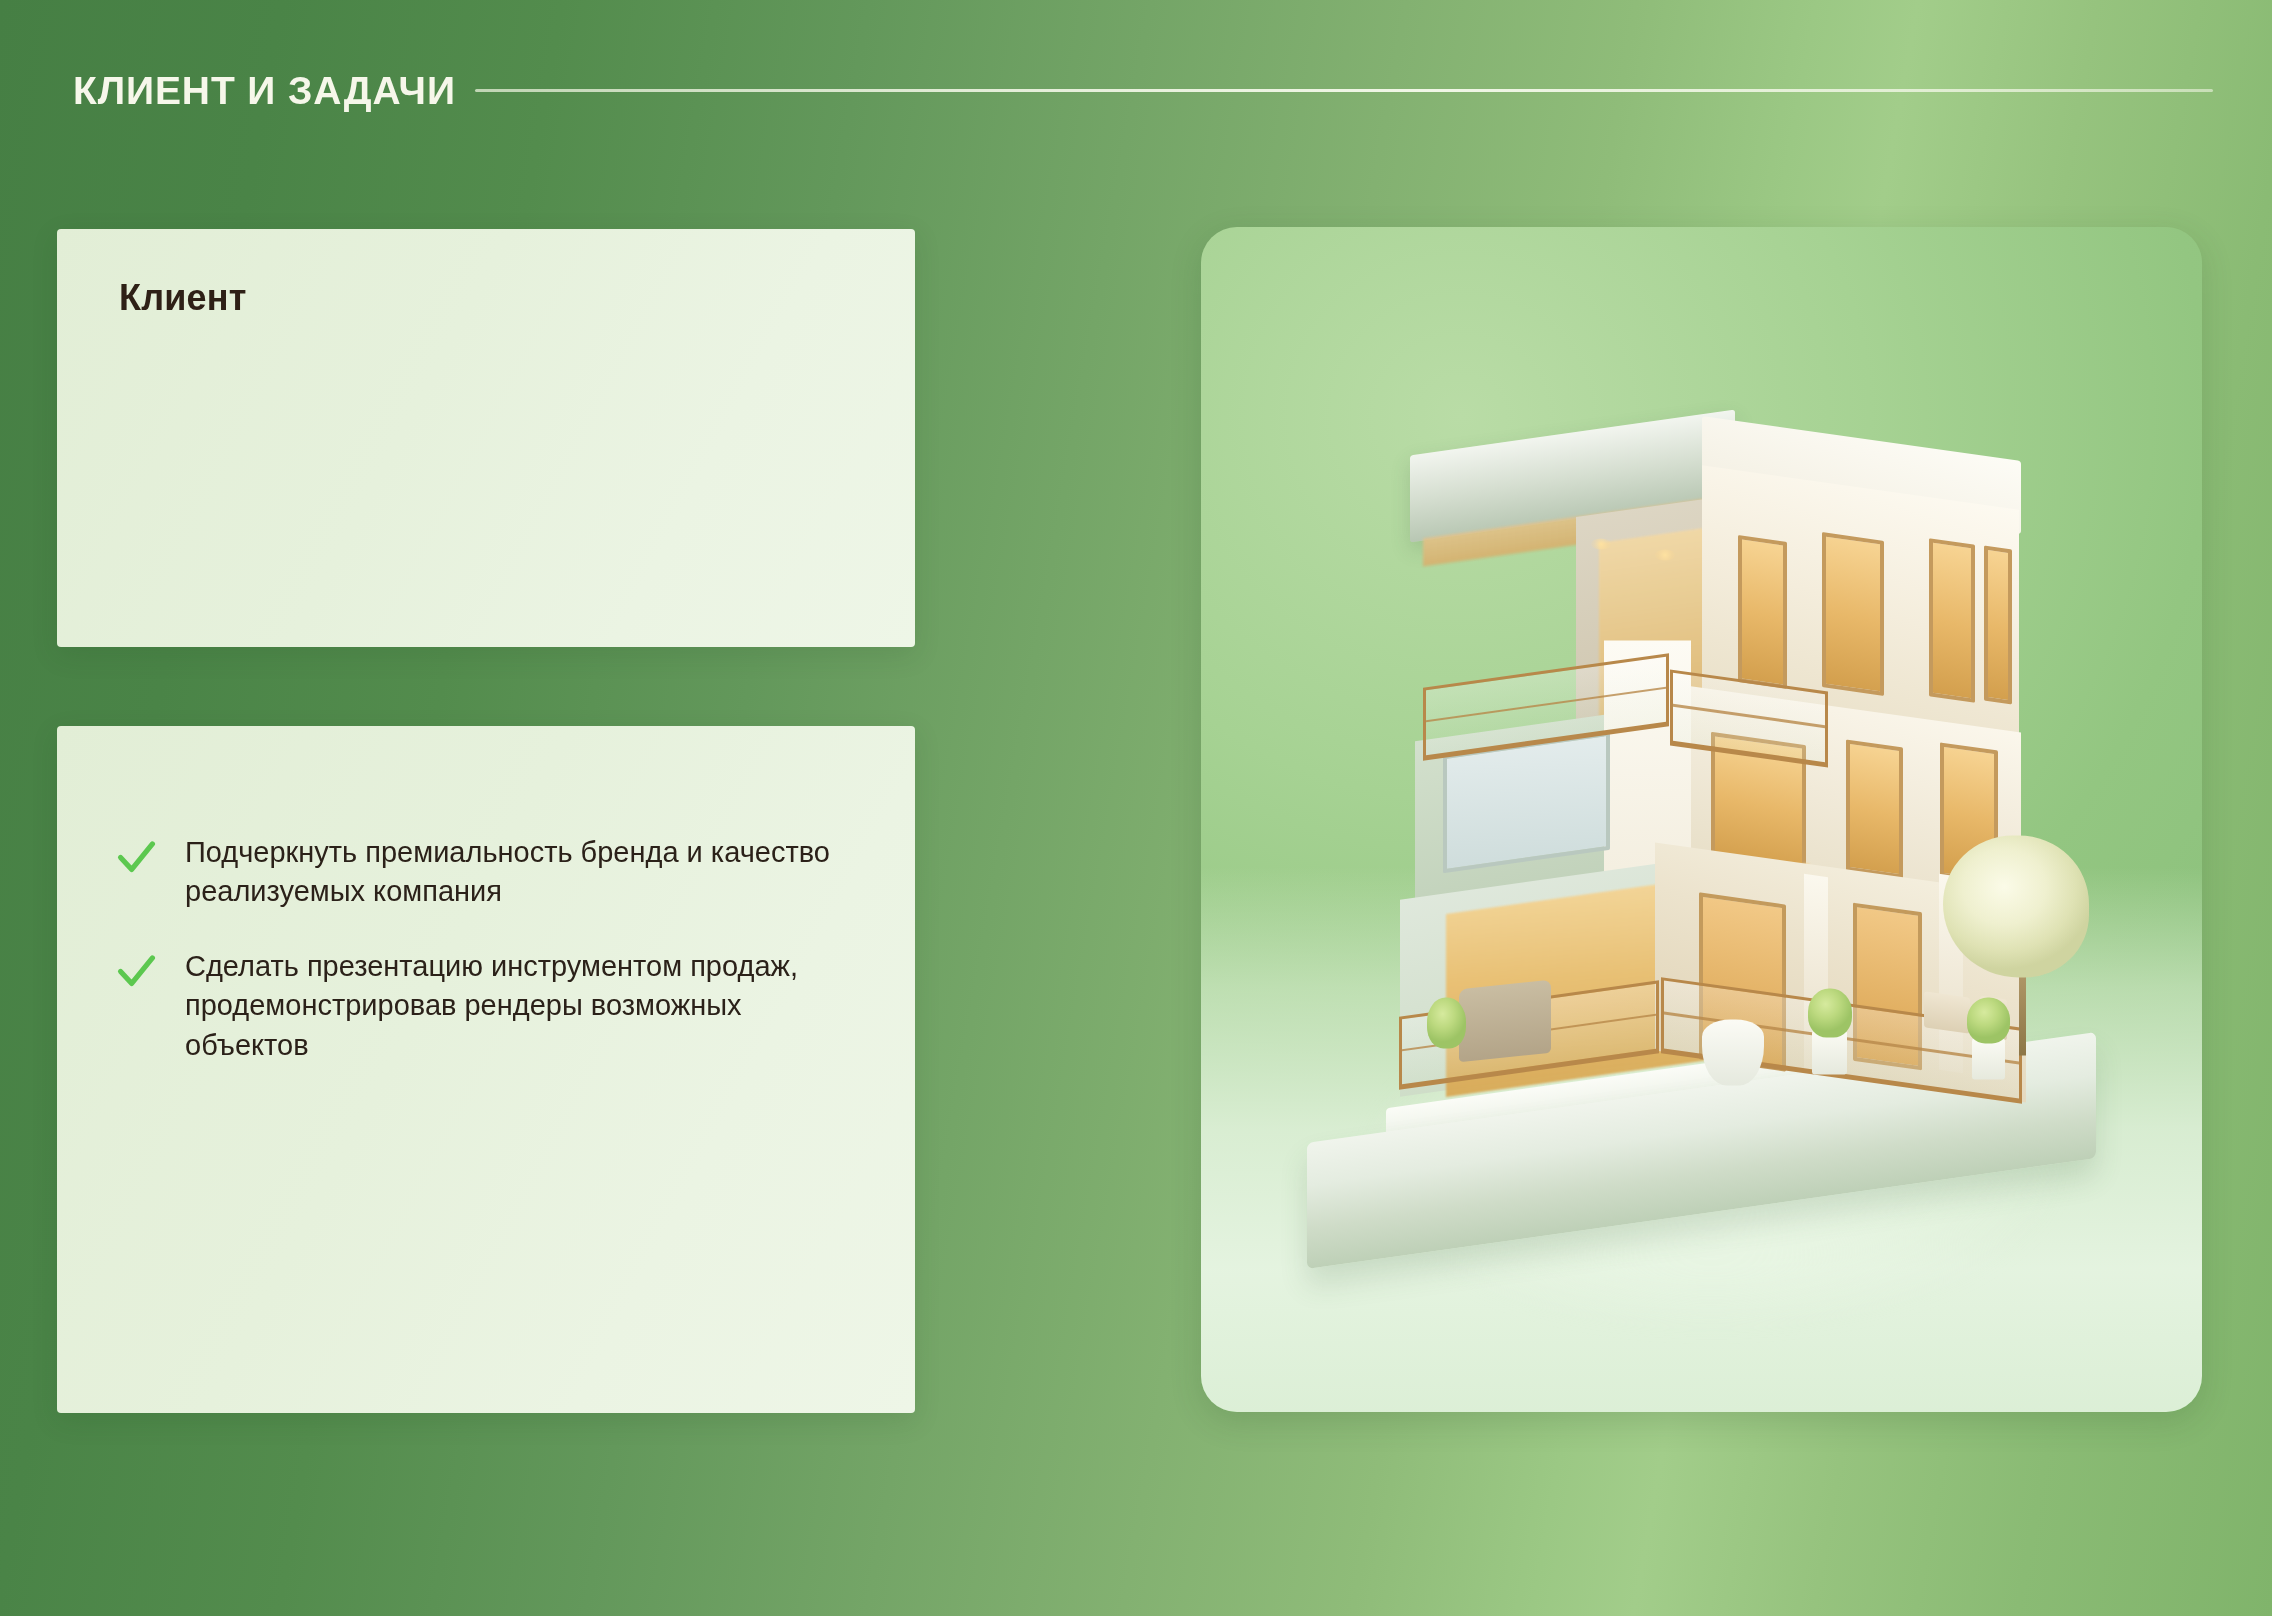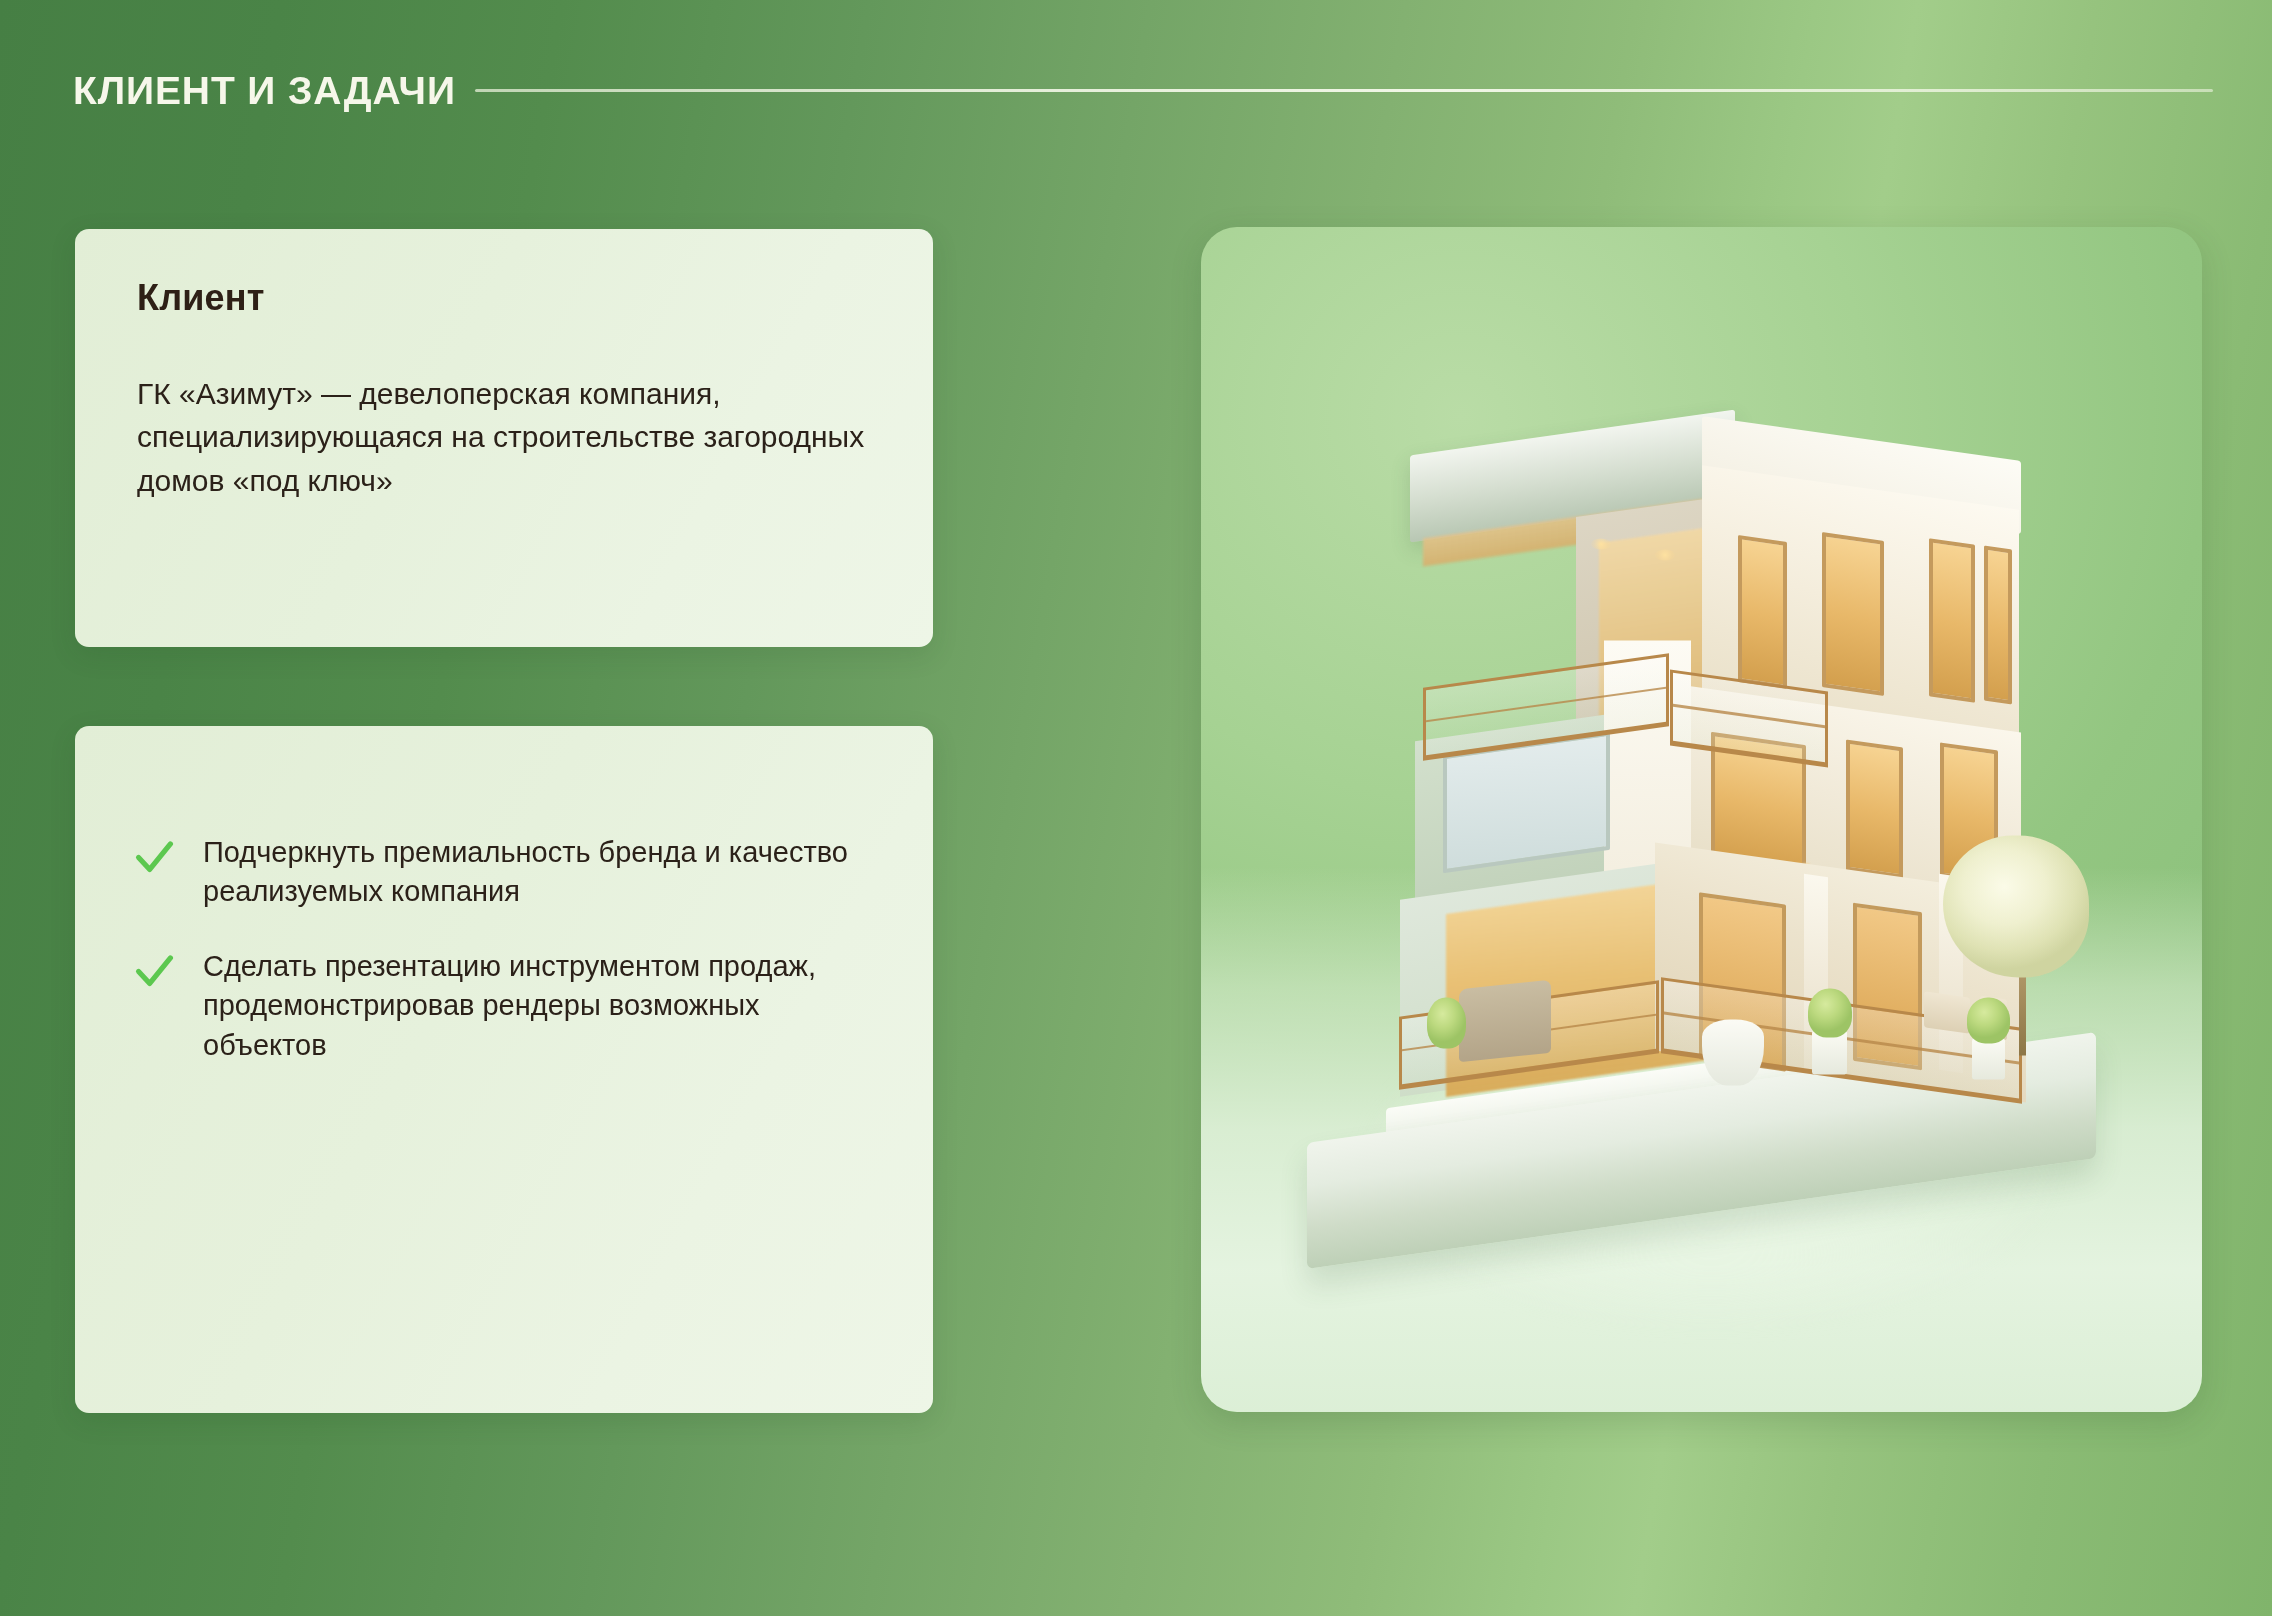--- a/index.html
+++ b/index.html
@@ -64,23 +64,23 @@
       rgba(244,248,232,0.88) 30%,
       rgba(246,250,236,0.95) 55%,
       rgba(240,246,228,0.80) 85%,
       rgba(236,243,222,0.62) 100%);
     border-radius: 1.6px;
   }
 
   
   .card {
     position: absolute;
-    left: 75px;
+    left: 57px;
     width: 858px;
-    border-radius: 14px;
+    border-radius: 4px;
     background: linear-gradient(118deg, #e2eed6 0%, #e6f1dc 42%, #ebf4e3 72%, #eef6e7 100%);
     box-shadow: 0 8px 27px rgba(30,70,30,0.13);
     box-sizing: border-box;
   }
   #card-client {
     top: 229px;
     height: 418px;
     padding: 49px 62px 0 62px;
   }
   #card-task {
@@ -435,21 +435,20 @@
 
 <div id="slide">
 
   <div id="header">
     <div id="header-title">КЛИЕНТ И ЗАДАЧИ</div>
     <div id="header-rule"></div>
   </div>
 
   <div class="card" id="card-client">
     <h2 class="card-heading">Клиент</h2>
-    <p id="client-body">ГК «Азимут» — девелоперская компания, специализирующаяся на строительстве загородных домов «под ключ»</p>
   </div>
 
   <div class="card" id="card-task">
 
     <ul id="task-list">
 
 
       <li class="task-item">
         <svg class="check-icon" viewBox="0 0 54 54">
           <path d="M7 27 L21 42 L47 10" fill="none" stroke="#5cc84f" stroke-width="6.5" stroke-linecap="round" stroke-linejoin="round"></path>

